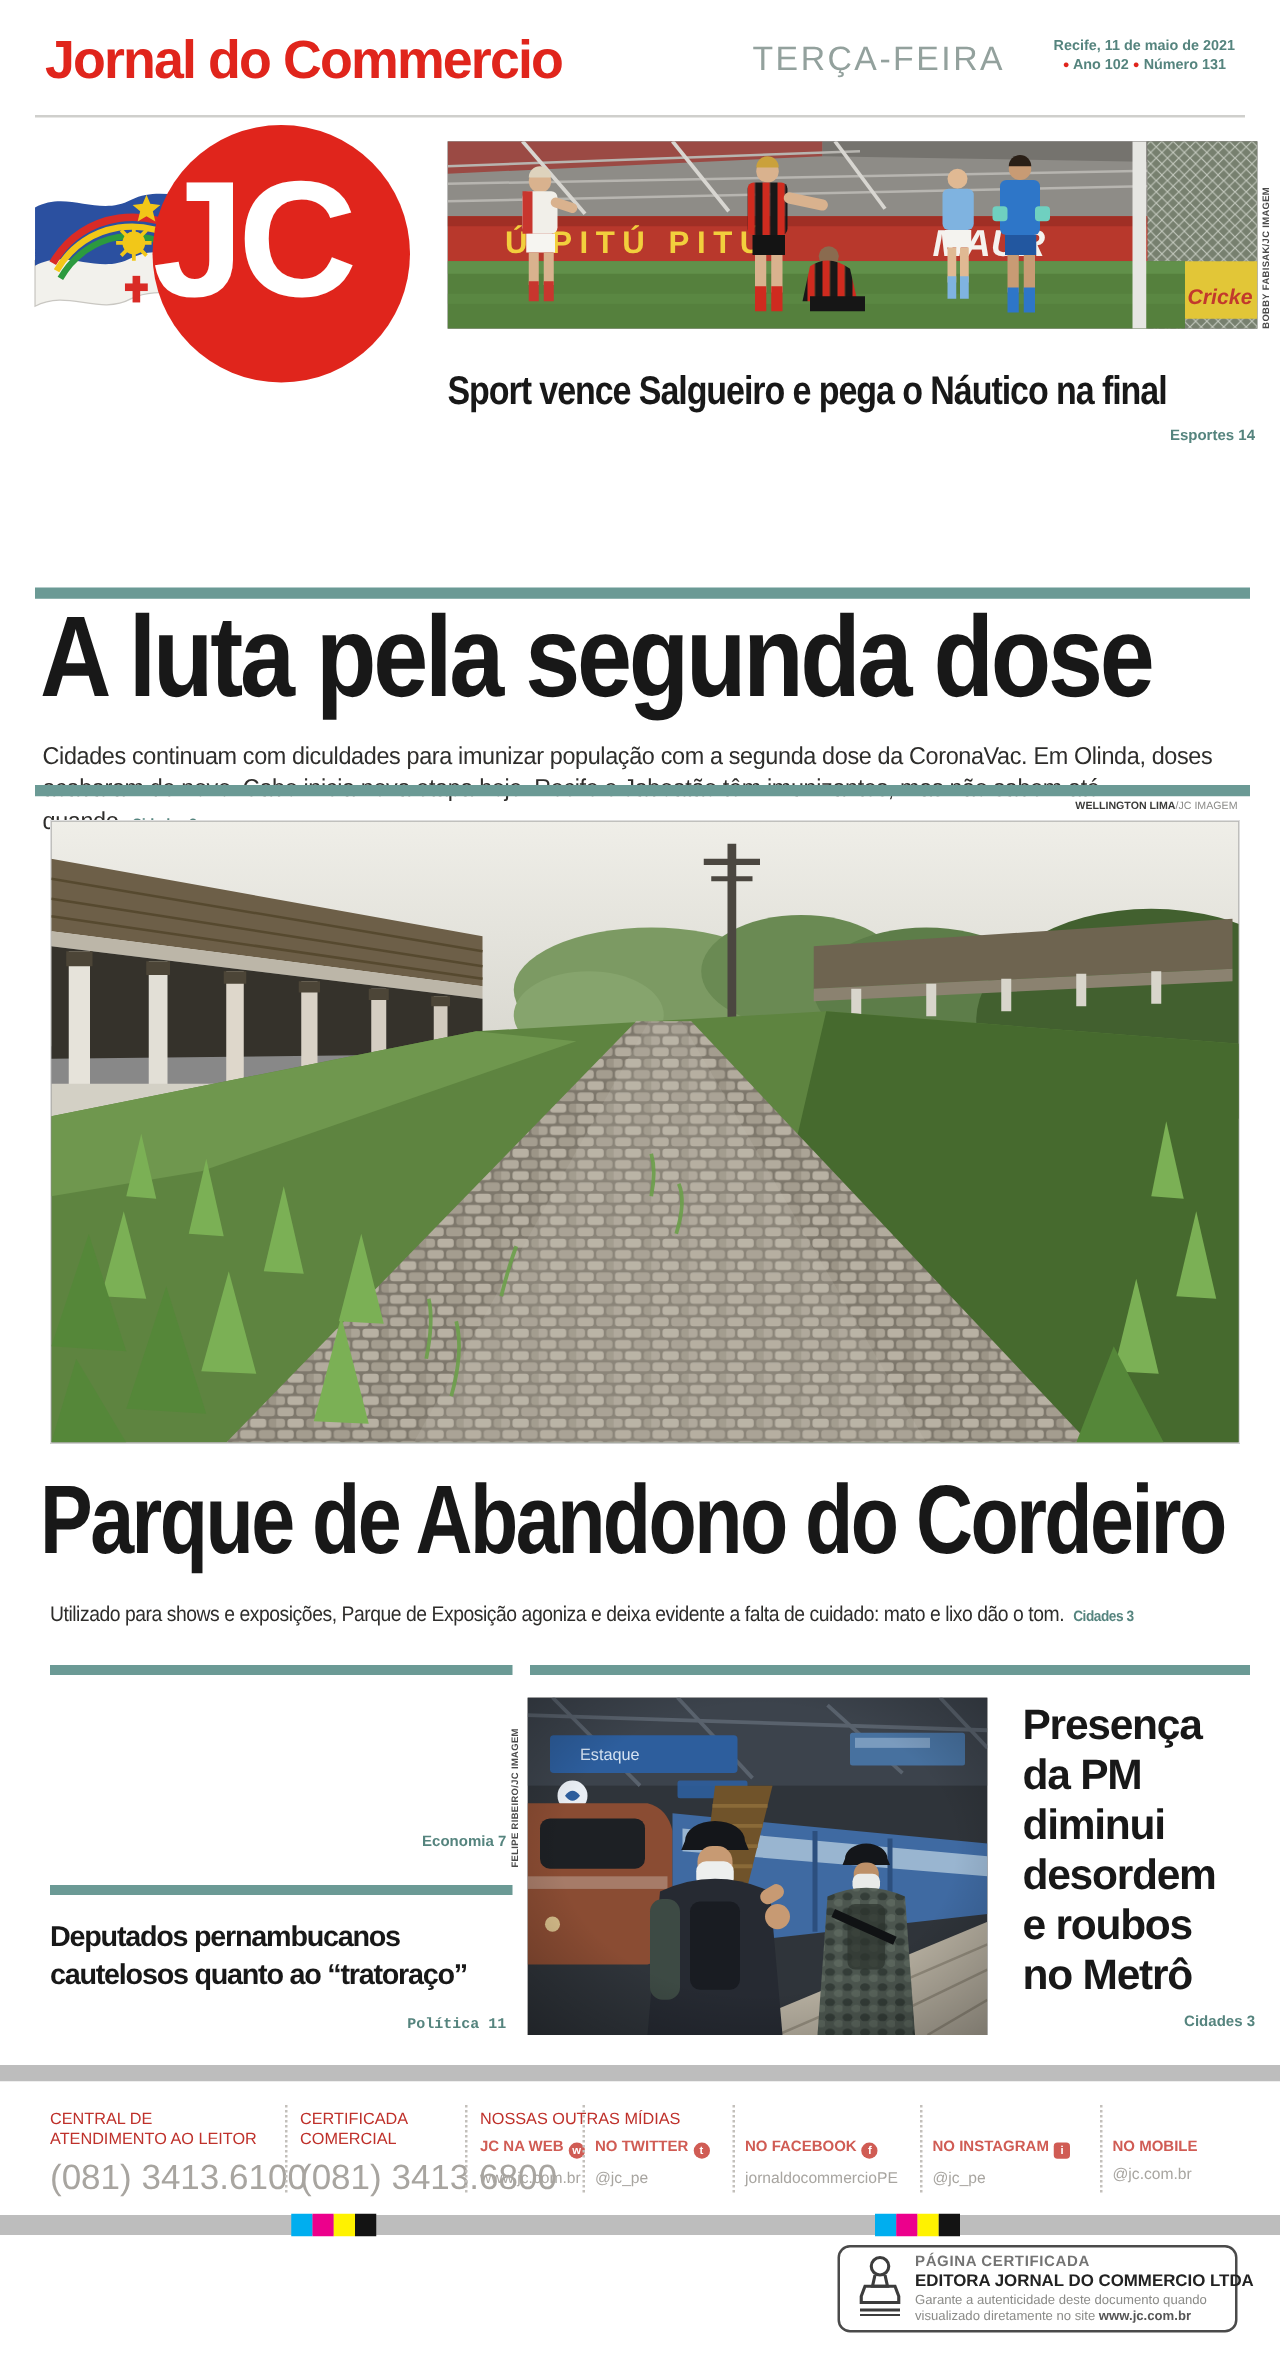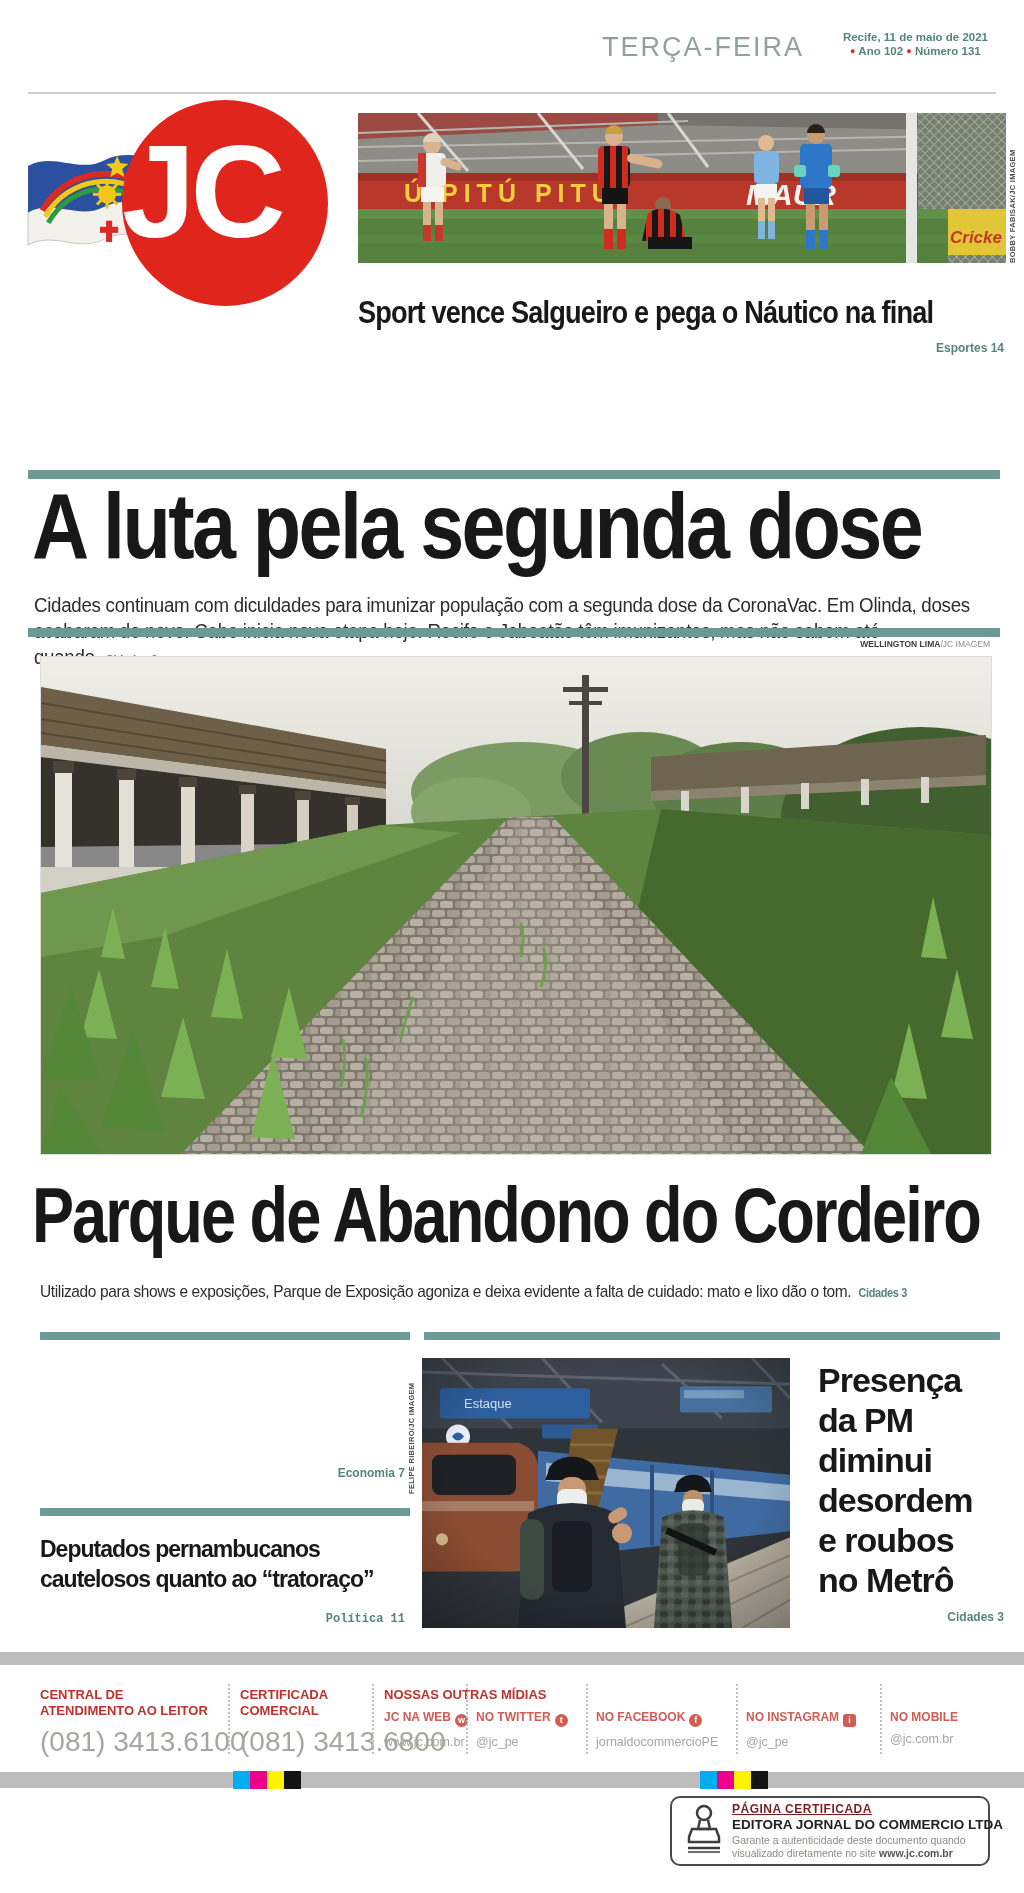--- a/index.html
+++ b/index.html
@@ -35,41 +35,42 @@
   .lead-deck{left:34px;top:592px;width:1000px;font-size:19.5px;letter-spacing:-.3px;line-height:26px;color:#2e2d2b;transform:scaleX(.96);transform-origin:left top;}
   .lead-deck .inref{font-size:12px;margin-left:6px;}
   .park-hl{left:32px;top:1176px;font-size:78px;letter-spacing:-2.5px;white-space:nowrap;transform:scaleX(.81);transform-origin:left top;line-height:1;}
   .park-deck{left:40px;top:1282px;width:1060px;font-size:17px;letter-spacing:-.4px;color:#2e2d2b;white-space:nowrap;transform:scaleX(.91);transform-origin:left top;}
   .park-deck .inref{font-size:12px;margin-left:8px;}
   .procon-hl{left:40px;top:1356px;width:380px;font-size:37px;letter-spacing:-1px;line-height:45px;}
   .dep-hl{left:40px;top:1534px;width:384px;font-size:23px;letter-spacing:-1px;line-height:30px;}
   .metro-hl{left:818px;top:1360px;width:162px;font-size:34px;letter-spacing:-1px;line-height:40px;}
   
   .graybar{left:0;width:1024px;background:#bdbdbd;}
-  .fcol-title{font-size:13px;font-weight:bold;color:#bf312b;line-height:16px;white-space:nowrap;}
+  .fcol-title{font-size:13px;font-weight:normal;color:#bf312b;line-height:16px;white-space:nowrap;}
   .fcol-value{font-size:28px;color:#a8a5a0;white-space:nowrap;}
   .vdots{position:absolute;border-left:2px dotted #c3c0bb;height:70px;top:1684px;}
   .mlabel{font-size:12px;font-weight:bold;color:#d05c54;white-space:nowrap;}
   .mvalue{font-size:12.5px;color:#a8a5a0;white-space:nowrap;}
   .micon{display:inline-block;width:13px;height:13px;border-radius:50%;background:#d05c54;color:#fff;
          font-size:9px;line-height:13px;text-align:center;font-weight:bold;vertical-align:-2px;margin-left:4px;}
   .micon.sq{border-radius:3px;}
   .regsq{position:absolute;top:1771px;width:17px;height:18px;}
   
   .certbox{left:670px;top:1796px;width:316px;height:66px;border:2px solid #4a4a4a;border-radius:10px;background:#fff;}
-  .cert-title{left:732px;top:1802px;font-size:12px;font-weight:bold;color:#7f1d1d;letter-spacing:.5px;text-decoration:underline;}
+  .cert-title{left:732px;top:1802px;font-size:12px;font-weight:bold;color:#737373;letter-spacing:.5px;}
   .cert-company{left:732px;top:1817px;font-size:13.5px;font-weight:bold;color:#222;}
   .cert-line{left:732px;font-size:10.5px;color:#8b8b88;}
   .cert-line b{color:#555;}
 </style>
 </head>
 <body>
 
 <div id="page">
 
+  <div class="abs brand">Jornal do Commercio</div>
   <div class="abs weekday">TERÇA-FEIRA</div>
   <div class="abs edition">
     <div>Recife, 11 de maio de 2021</div>
     <div>
       <span class="rdot">●</span>
       <span>Ano 102</span>
       <span class="rdot">●</span>
       <span>Número 131</span>
     </div>
   </div>

